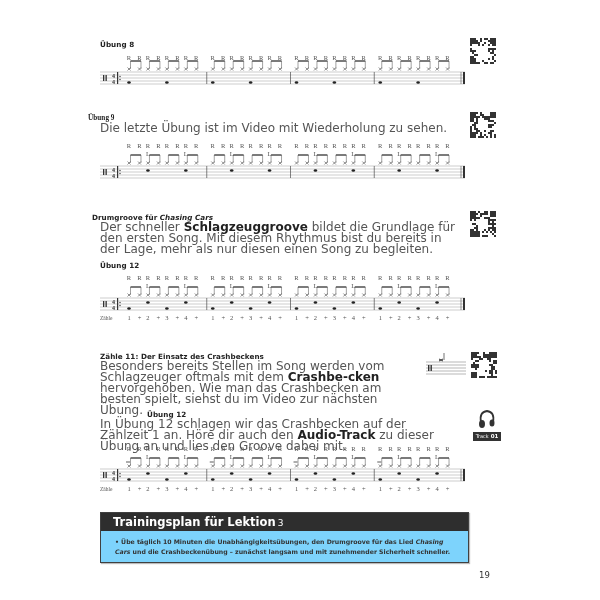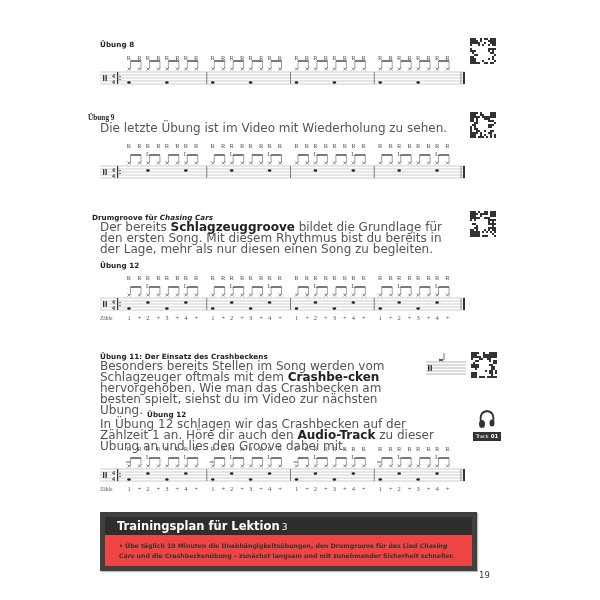--- a/index.html
+++ b/index.html
@@ -4,21 +4,21 @@
 <style>
   html,body{margin:0;padding:0;background:#ffffff;}
   body{width:600px;height:600px;position:relative;overflow:hidden;font-family:"DejaVu Sans","Liberation Sans",sans-serif;color:#3a3a3a;}
   .abs{position:absolute;}
   .heading{font-weight:bold;font-size:7.2px;color:#222;letter-spacing:0.05px;}
   .para{font-size:12px;line-height:11px;color:#555;}
   .para b{color:#222;}
   .staff-wrap{position:absolute;}
   svg{display:block;}
   .qr{position:absolute;width:26px;height:26px;}
-  .train-box{position:absolute;left:100px;top:512px;width:367px;height:49px;border:5px solid #404040;box-shadow:1px 1px 1px #bbb;background:#ef4444;}
+  .train-box{position:absolute;left:100px;top:512px;width:367px;height:49px;border:1px solid #404040;box-shadow:1px 1px 1px #bbb;background:#7dd3fc;}
   .train-head{background:#2e2e2e;height:18px;color:#fff;font-weight:bold;font-size:11.5px;line-height:18px;padding-left:12px;font-family:"DejaVu Sans",sans-serif;}
   .train-head .num{font-weight:normal;font-size:9px;margin-left:2px;}
   .train-body{font-size:6.2px;font-weight:bold;color:#333;line-height:9.5px;padding:6px 10px 0 14px;}
   .page-num{position:absolute;left:479px;top:570px;font-size:8.5px;font-weight:normal;color:#333;}
   .track-badge{position:absolute;left:473px;top:432px;width:28px;height:9px;background:#333;color:#fff;font-size:5px;line-height:9px;text-align:center;}
   .track-badge b{font-size:5.5px;margin-left:2px;}
 </style>
 </head>
 <body>
 
@@ -477,21 +477,21 @@
       <rect x="8" y="12" width="1" height="1" fill="#333"></rect>
       <rect x="10" y="12" width="1" height="1" fill="#333"></rect>
       <rect x="12" y="12" width="1" height="1" fill="#333"></rect>
     </svg>
   </div>
 
 <div class="abs heading" style="left:92px;top:213px;">
   <span>Drumgroove für </span><i>Chasing Cars</i>
 </div>
 <div class="abs para" style="left:100px;top:222px;width:360px;">
-  <span>Der bereits </span><b>Schlagzeuggroove</b><span> bildet die Grundlage für den ersten Song. Mit diesem Rhythmus bist du bereits in der Lage, mehr als nur diesen einen Song zu begleiten.</span>
+  <span>Der schneller </span><b>Schlagzeuggroove</b><span> bildet die Grundlage für den ersten Song. Mit diesem Rhythmus bist du bereits in der Lage, mehr als nur diesen einen Song zu begleiten.</span>
 </div>
 <div class="qr" style="left:470px;top:211px;" id="qr3">
     <svg width="26" height="26" viewBox="0 0 13 13">
       <rect x="0" y="0" width="1" height="1" fill="#333"></rect>
       <rect x="1" y="0" width="1" height="1" fill="#333"></rect>
       <rect x="2" y="0" width="1" height="1" fill="#333"></rect>
       <rect x="4" y="0" width="1" height="1" fill="#333"></rect>
       <rect x="7" y="0" width="1" height="1" fill="#333"></rect>
       <rect x="8" y="0" width="1" height="1" fill="#333"></rect>
       <rect x="10" y="0" width="1" height="1" fill="#333"></rect>
@@ -764,21 +764,21 @@
       <text x="299.1875" y="48" font-size="6.5" fill="#555" text-anchor="middle">2</text>
       <text x="309.65625" y="48" font-size="6.5" fill="#555" text-anchor="middle">+</text>
       <text x="318.125" y="48" font-size="6.5" fill="#555" text-anchor="middle">3</text>
       <text x="328.59375" y="48" font-size="6.5" fill="#555" text-anchor="middle">+</text>
       <text x="337.0625" y="48" font-size="6.5" fill="#555" text-anchor="middle">4</text>
       <text x="347.53125" y="48" font-size="6.5" fill="#555" text-anchor="middle">+</text>
       <text x="0" y="48" font-size="5.5" fill="#555">Zähle</text>
     </svg>
   </div>
 
-<div class="abs heading" style="left:100px;top:352px;">Übung 11: Der Einsatz des Crashbeckens</div>
+<div class="abs heading" style="left:100px;top:352px;">Zähle 11: Der Einsatz des Crashbeckens</div>
 <div class="abs para" style="left:100px;top:361px;width:318px;">
   <span>Besonders bereits Stellen im Song werden vom Schlagzeuger oftmals mit dem </span><b>Crashbe-cken</b><span> hervorgehoben. Wie man das Crashbecken am besten spielt, siehst du im Video zur nächsten Übung.</span>
 </div>
 <div class="abs" style="left:426px;top:352px;">
   <svg width="40" height="26" viewBox="0 0 40 26">
     <g stroke="#888" stroke-width="0.6">
       <line x1="0" y1="10" x2="40" y2="10"></line>
         <line x1="0" y1="13" x2="40" y2="13"></line>
         <line x1="0" y1="16" x2="40" y2="16"></line>
         <line x1="0" y1="19" x2="40" y2="19"></line>

